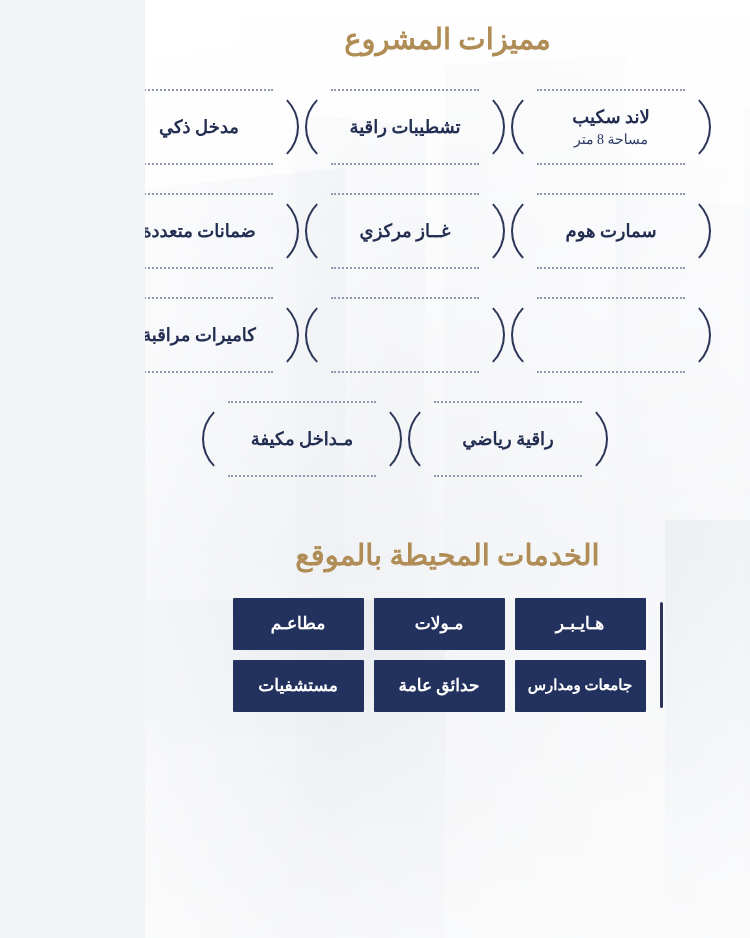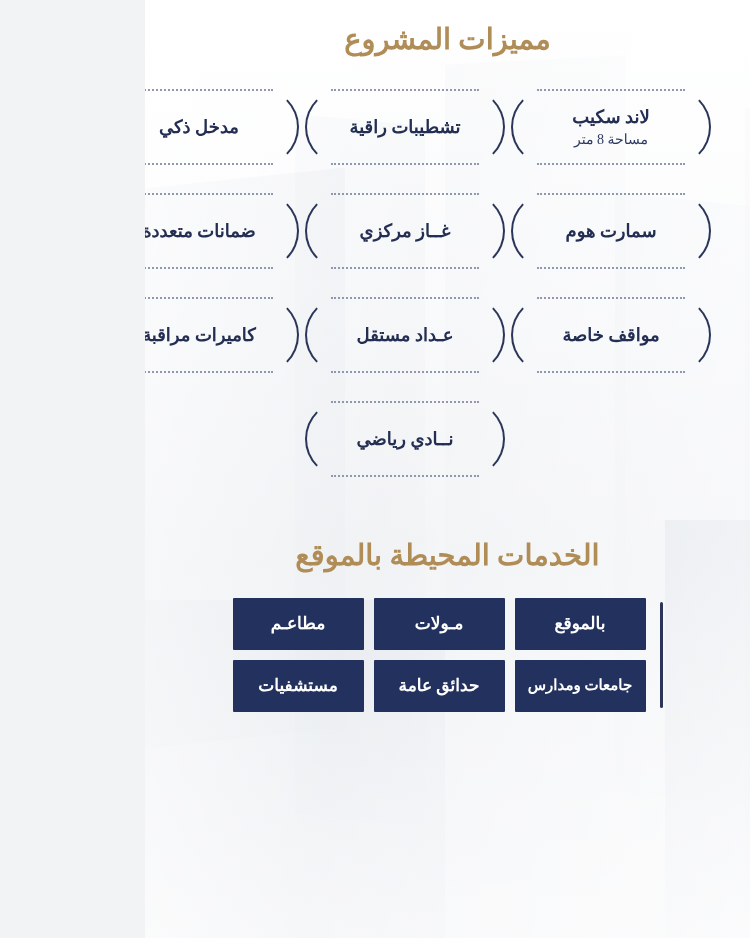--- a/index.html
+++ b/index.html
@@ -226,62 +226,64 @@
         <div class="pill-text">
           <span class="pill-main">ضمانات متعددة</span>
         </div>
       </div>
 
 
       <div class="feature-pill">
         <div class="brackets"></div>
         <div class="dots-top"></div>
         <div class="dots-bottom"></div>
-        <div class="pill-text">
-          <span class="pill-main">مواقف خاصة</span>
-        </div>
-      </div>
-
-      <div class="feature-pill">
-        <div class="brackets"></div>
-        <div class="dots-top"></div>
-        <div class="dots-bottom"></div>
-        <div class="pill-text">
-          <span class="pill-main">عـداد مستقل</span>
-        </div>
+      </div>
+
+      <div class="feature-pill">
+        <div class="brackets"></div>
+        <div class="dots-top"></div>
+        <div class="dots-bottom"></div>
       </div>
 
       <div class="feature-pill">
         <div class="brackets"></div>
         <div class="dots-top"></div>
         <div class="dots-bottom"></div>
         <div class="pill-text">
           <span class="pill-main">كاميرات مراقبة</span>
         </div>
       </div>
 
       <div class="row-last">
         <div class="feature-pill">
           <div class="brackets"></div>
           <div class="dots-top"></div>
           <div class="dots-bottom"></div>
           <div class="pill-text">
-            <span class="pill-main">نــادي رياضي</span>
+            <span class="pill-main">راقية رياضي</span>
           </div>
         </div>
 
+        <div class="feature-pill">
+          <div class="brackets"></div>
+          <div class="dots-top"></div>
+          <div class="dots-bottom"></div>
+          <div class="pill-text">
+            <span class="pill-main">مـداخل مكيفة</span>
+          </div>
+        </div>
       </div>
 
     </div>
 
     <h1 id="services-title" class="section-title" style="margin-top:56px">الخدمات المحيطة بالموقع</h1>
 
     <div class="services-wrap">
       <div class="services-grid">
-        <div class="service-chip">بالموقع</div>
+        <div class="service-chip">هـايـبـر</div>
         <div class="service-chip">مـولات</div>
         <div class="service-chip">مطاعـم</div>
         <div class="service-chip two-line">جامعات ومدارس</div>
         <div class="service-chip">حدائق عامة</div>
         <div class="service-chip">مستشفيات</div>
       </div>
       <div class="services-bar"></div>
     </div>
 
   </div>

